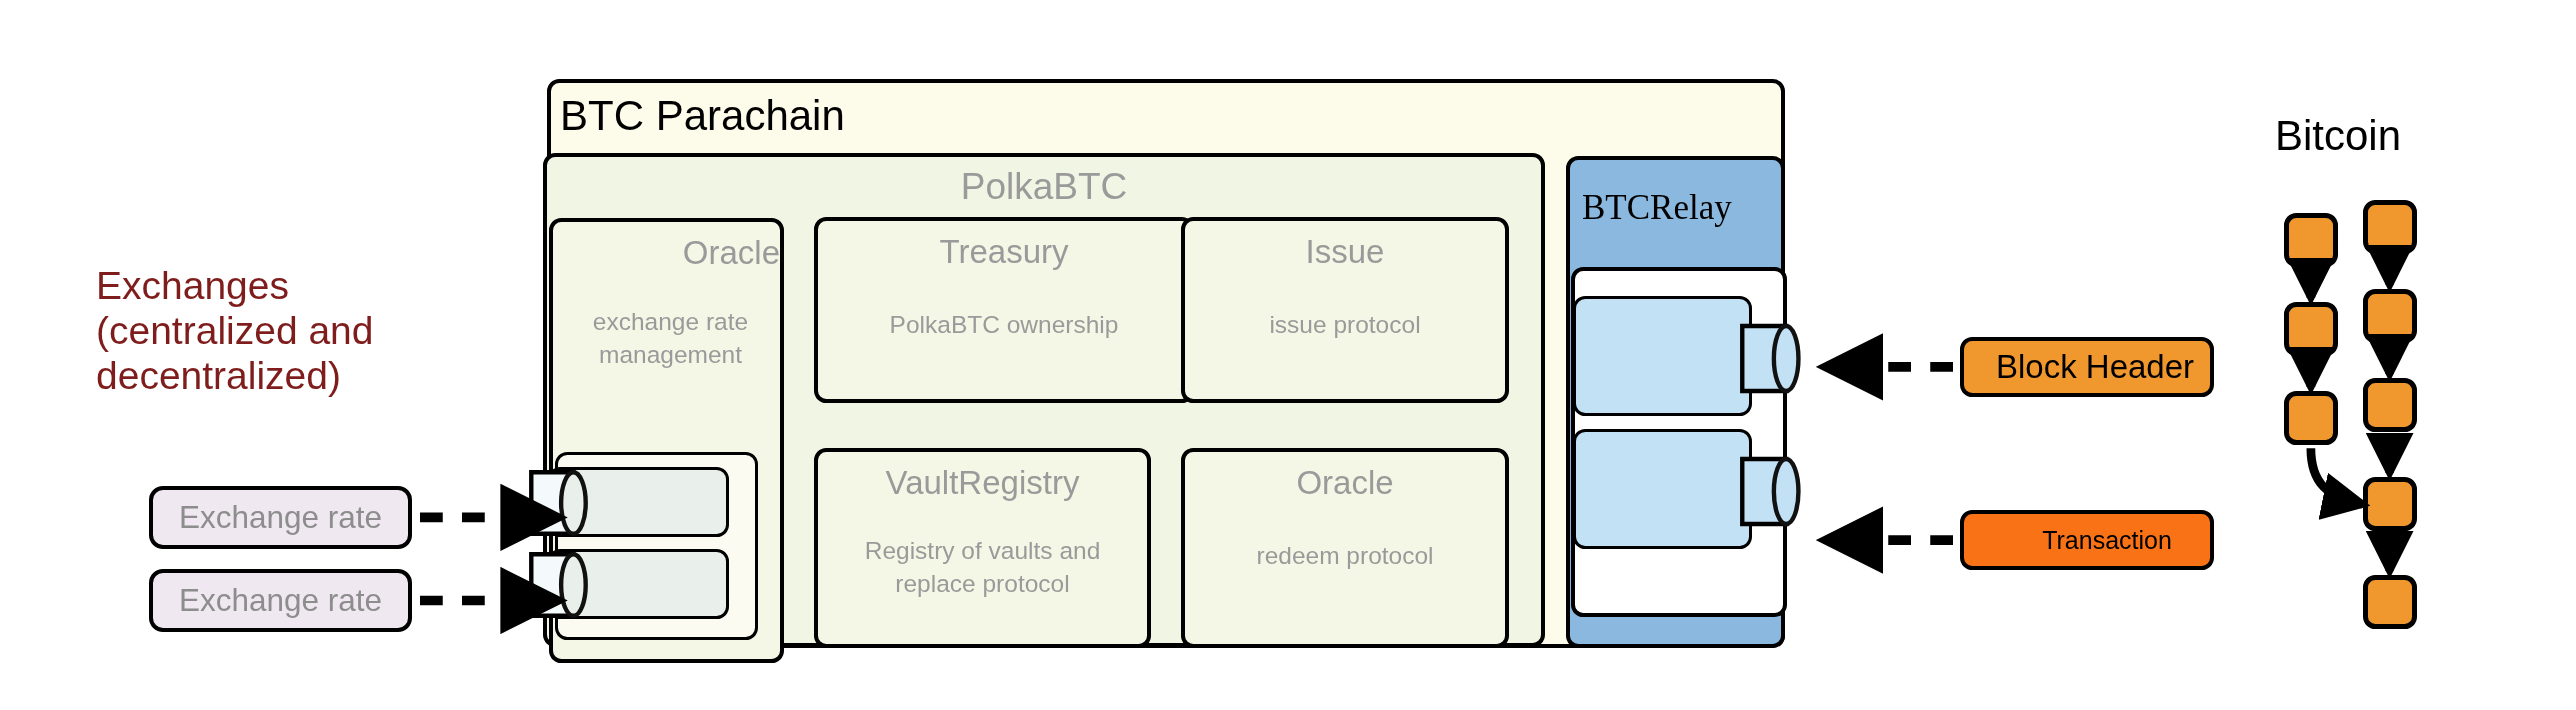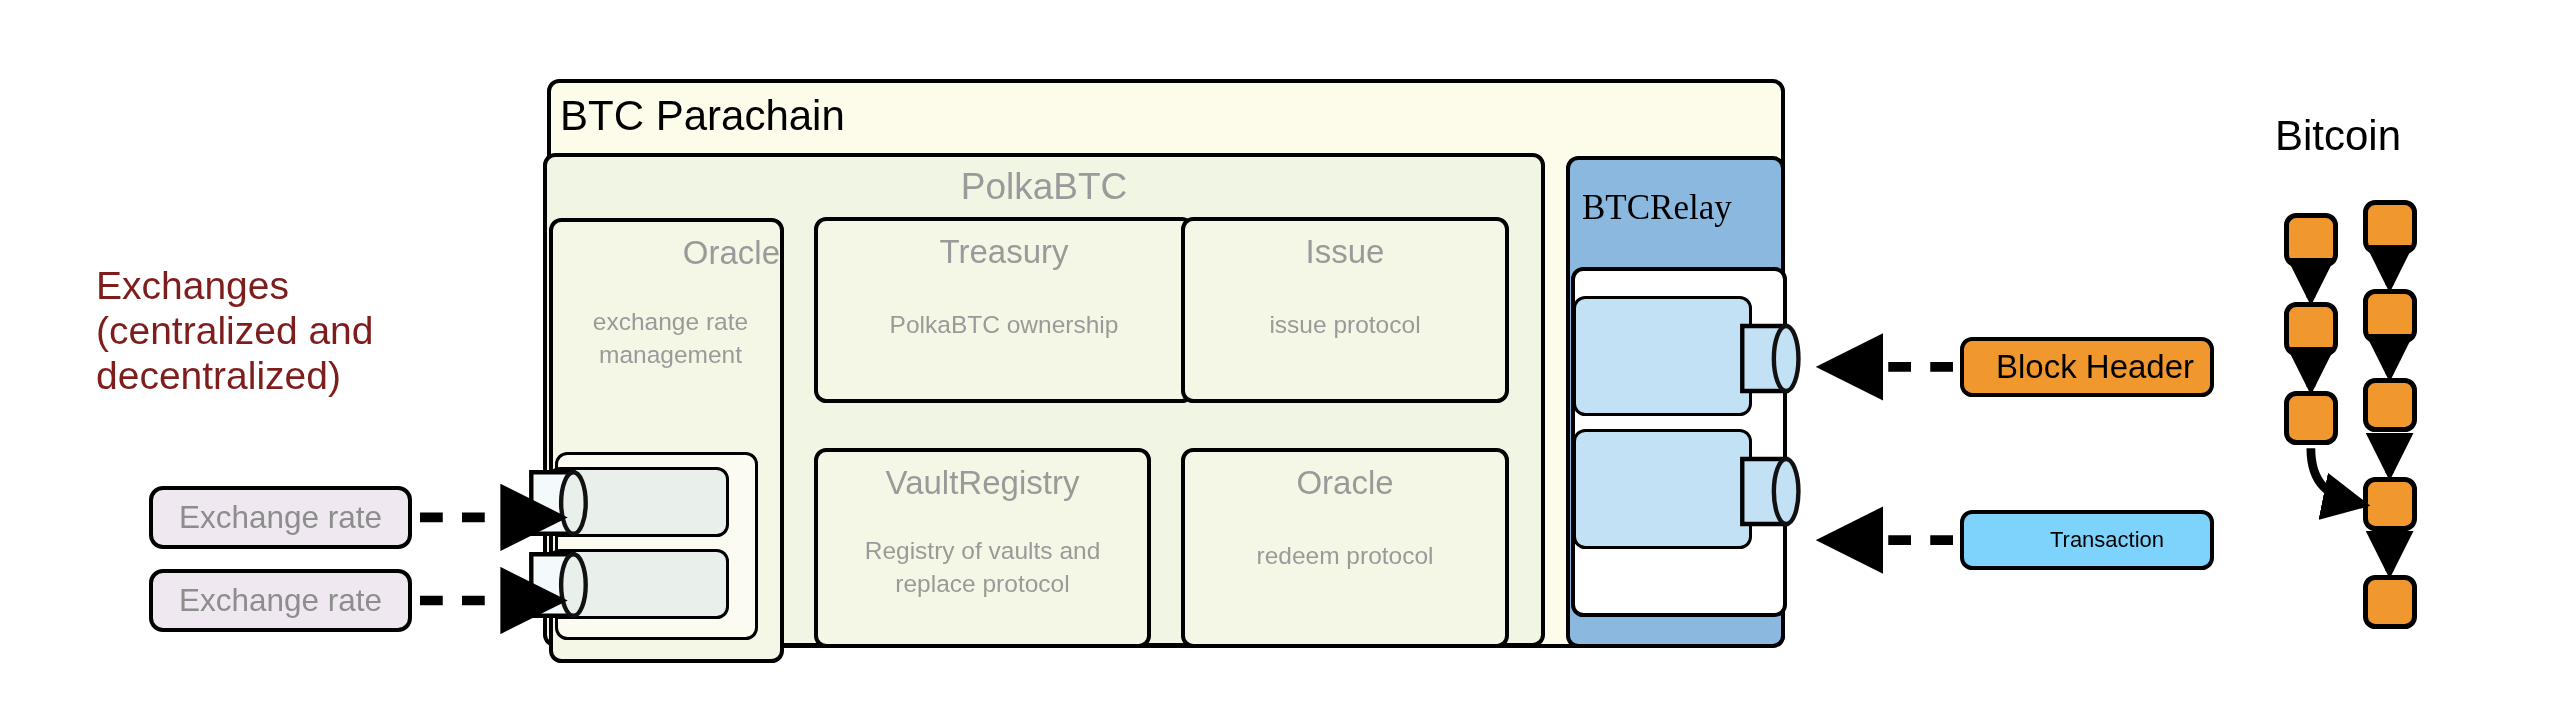--- a/index.html
+++ b/index.html
@@ -39,22 +39,22 @@
   .relay-port-box{background:#c3e1f5;}
 
   
   .cyl{position:absolute;}
   .cyl svg{display:block;overflow:visible;}
 
   
   .oblock{background:#f0982d;border:5.3px solid #000;border-radius:12.3px;position:absolute;box-sizing:border-box;}
   .olabel{background:#f0982d;display:flex;align-items:center;justify-content:center;
           color:#000;font-size:33px;border-radius:12.3px;}
-  .wlabel{background:#7dd3fc;display:flex;align-items:center;justify-content:center;
-          color:#000;font-size:22px;border-radius:12.3px;padding-left:40px;}
+  .wlabel{background:#f97316;display:flex;align-items:center;justify-content:center;
+          color:#000;font-size:25px;border-radius:12.3px;padding-left:40px;}
 
   .bitcoin-title{position:absolute;color:#000;font-size:42px;}
 
   
   #arrows{position:absolute;left:0;top:0;width:2576px;height:711px;pointer-events:none;}
 </style>
 </head>
 <body>
 
 <div id="stage">

